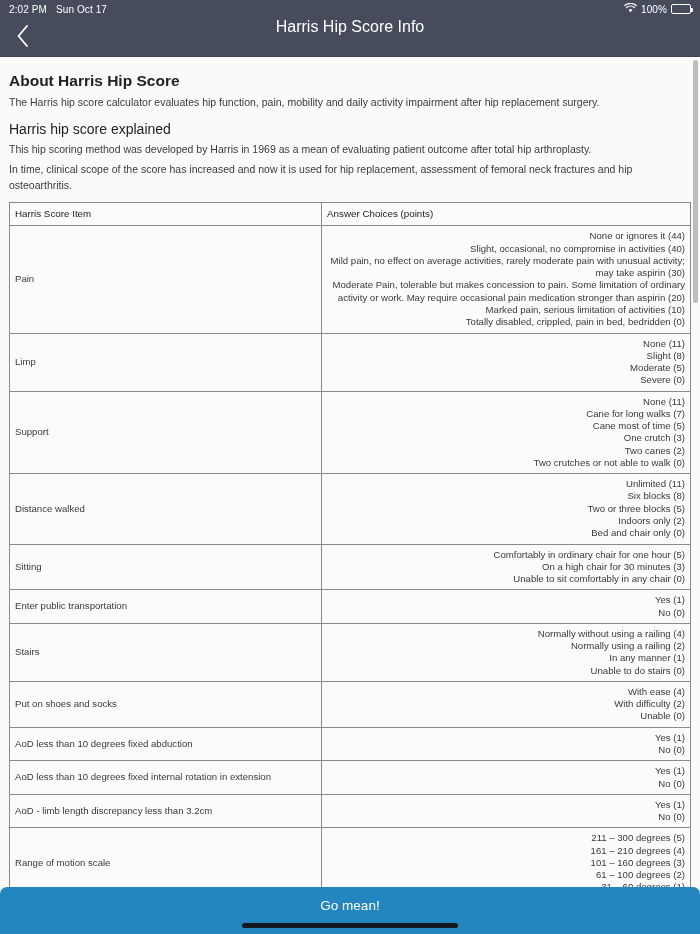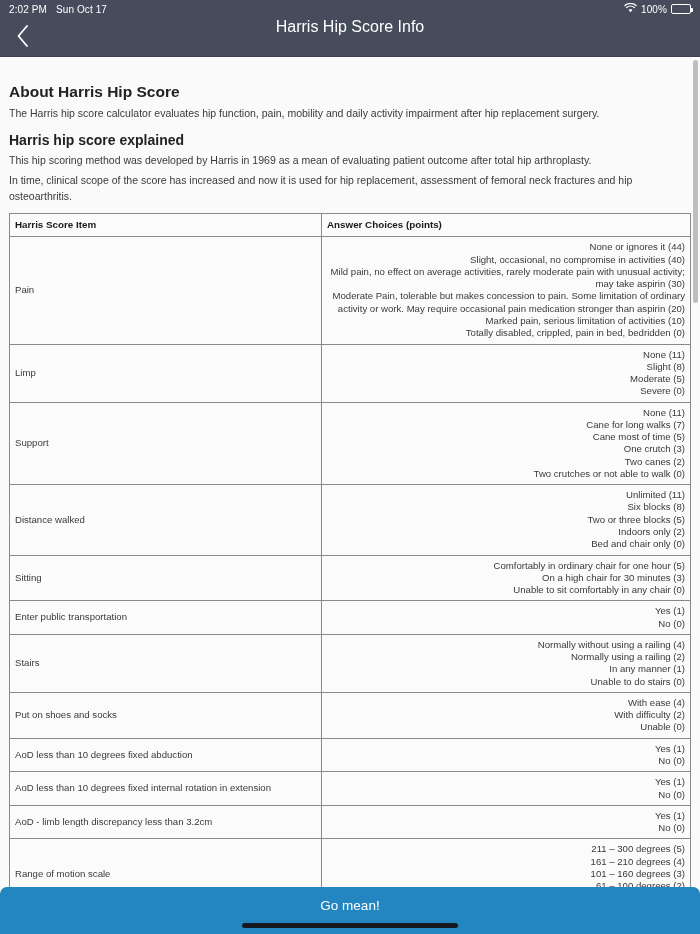--- a/index.html
+++ b/index.html
@@ -78,32 +78,32 @@
   }
 
   
   .content {
     position: absolute;
     top: 57px;
     left: 0; right: 0;
     bottom: 0;
     background: #fafafa;
     overflow: hidden;
-    padding: 16px 9px;
+    padding: 5px 9px;
   }
 
   h1.section-title {
     font-size: 15.5px;
     font-weight: bold;
     color: #222222;
     margin: 10px 0 4px 0;
   }
   h2.section-title {
     font-size: 14px;
-    font-weight: bold;
+    font-weight: normal;
     color: #222222;
     margin: 11px 0 5px 0;
   }
   p.para {
     font-size: 10.5px;
     line-height: 1.45;
     color: #3a3a3a;
     margin: 5px 0;
   }
 
@@ -119,21 +119,21 @@
   table.hhs-table td {
     border: 1px solid #8a8a8a;
     vertical-align: middle;
     padding: 4px 5px;
     font-size: 9.6px;
     line-height: 1.28;
     color: #3a3a3a;
     text-align: left;
   }
   table.hhs-table th {
-    font-weight: bold;
+    font-weight: normal;
     color: #1a1a1a;
     background: #fbfbfb;
     padding: 5px 5px;
     font-size: 9.8px;
   }
   col.col-item { width: 312px; }
   td.choices { vertical-align: top; }
   td.item { vertical-align: middle; }
   .choice-line { display: block; white-space: normal; text-align: right; }
 

